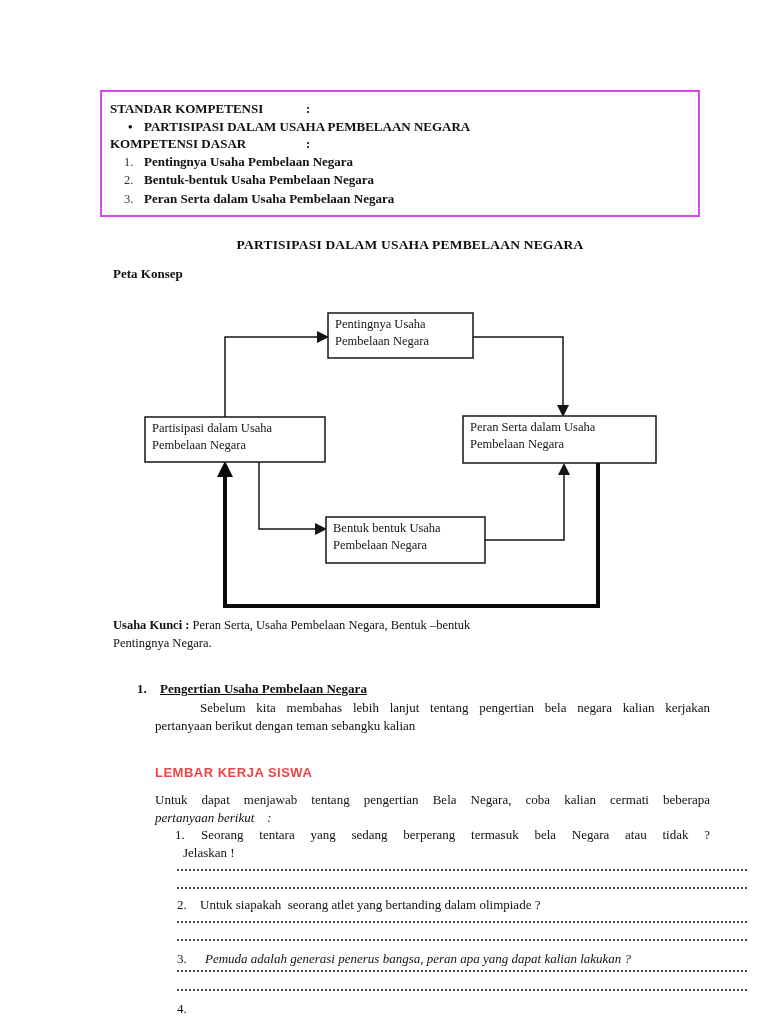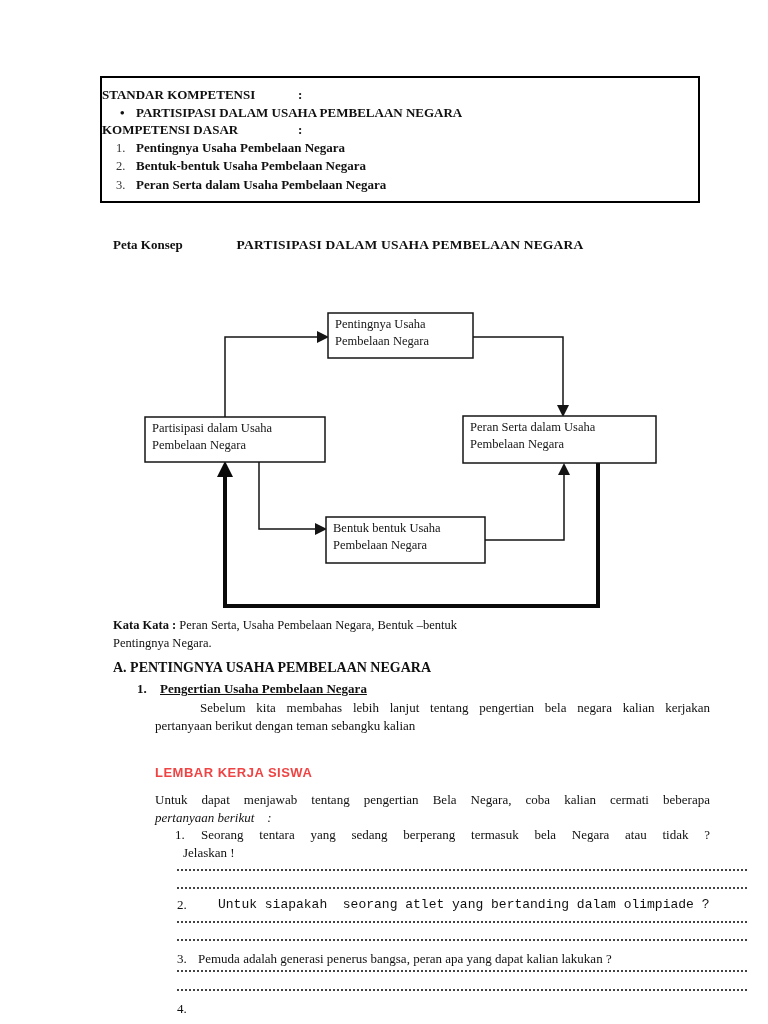--- a/index.html
+++ b/index.html
@@ -6,32 +6,32 @@
   .page{position:relative;width:768px;height:1024px;background:#ffffff;overflow:hidden;
         font-family:"Liberation Serif","DejaVu Serif",serif;color:#101010;}
   .abs{position:absolute;}
   .b{font-weight:bold;}
   .fs13{font-size:13px;line-height:17px;}
   .fs125{font-size:12.5px;line-height:17px;}
   .pre{white-space:pre-wrap;}
   .jl{text-align:justify;text-align-last:justify;}
 
   
-  .kbox{left:100px;top:76px;width:600px;height:127px;border:2px solid #000000;box-sizing:border-box;
-        padding:8px 8px 0 0;}
+  .kbox{left:100px;top:90px;width:600px;height:127px;border:2px solid #d946ef;box-sizing:border-box;
+        padding:8px 8px 0 8px;}
   .krow{line-height:17.5px;font-size:13px;white-space:nowrap;}
   .klabel{display:inline-block;width:196px;font-weight:bold;}
   .kcolon{font-weight:bold;}
   .kbullet{display:inline-block;width:16px;margin-left:18px;font-weight:bold;}
   .knum{display:inline-block;width:20px;margin-left:14px;font-size:12.5px;color:#333;}
   .kitem{font-weight:bold;}
 
   
   .main-title{left:120px;top:237px;width:580px;font-size:13.5px;font-weight:bold;text-align:center;letter-spacing:.2px;}
-  .peta{left:113px;top:237px;font-size:13px;font-weight:bold;}
+  .peta{left:113px;top:266px;font-size:13px;font-weight:bold;}
   .lks-head{left:155px;top:765px;width:555px;
             font-family:"Liberation Sans","DejaVu Sans",sans-serif;font-size:13px;font-weight:bold;letter-spacing:.5px;color:#ef4444;}
 
   
   .dots{position:absolute;left:177px;width:570px;height:0;border-bottom:2px dotted #444;}
 
   svg text{font-family:"Liberation Serif","DejaVu Serif",serif;font-size:12.5px;fill:#151515;}
 </style>
 </head>
 <body>
@@ -95,46 +95,45 @@
       <text x="470" y="448">Pembelaan Negara</text>
     </g>
     <g>
       <rect x="326" y="517" width="159" height="46" fill="#ffffff" stroke="#151515" stroke-width="1.5"></rect>
       <text x="333" y="532">Bentuk bentuk Usaha</text>
       <text x="333" y="549">Pembelaan Negara</text>
     </g>
   </svg>
 
   <div class="abs fs125" style="left:113px;top:617px;">
-    <span class="b">Kata Kata :</span><span class="pre"> Peran Serta, Usaha Pembelaan Negara, Bentuk –bentuk</span>
+    <span class="b">Usaha Kunci :</span><span class="pre"> Peran Serta, Usaha Pembelaan Negara, Bentuk –bentuk</span>
   </div>
   <div class="abs fs125" style="left:113px;top:635px;">Pentingnya Negara.</div>
 
-  <div class="abs b" style="left:113px;top:660px;font-size:14px;">A. PENTINGNYA USAHA PEMBELAAN NEGARA</div>
   <div class="abs fs13" style="left:137px;top:680px;text-decoration:underline;">
     <span class="b" style="display:inline-block;width:23px;">1.</span><span class="b">Pengertian Usaha Pembelaan Negara</span>
   </div>
   <div class="abs fs13 jl" style="left:200px;top:699px;width:510px;">Sebelum kita membahas lebih lanjut tentang pengertian bela negara kalian kerjakan</div>
   <div class="abs fs13" style="left:155px;top:717px;">pertanyaan berikut dengan teman sebangku kalian</div>
 
   <div class="abs lks-head">LEMBAR KERJA SISWA</div>
   <div class="abs fs13 jl" style="left:155px;top:791px;width:555px;">Untuk dapat menjawab tentang pengertian Bela Negara, coba kalian cermati beberapa</div>
   <div class="abs fs13 pre" style="left:155px;top:809px;font-style:italic;">pertanyaan berikut    :</div>
 
   <div class="abs fs13" style="left:175px;top:826px;">1.</div>
   <div class="abs fs13 jl" style="left:201px;top:826px;width:509px;">Seorang tentara yang sedang berperang termasuk bela Negara atau tidak ?</div>
   <div class="abs fs13" style="left:183px;top:844px;">Jelaskan !</div>
   <div class="dots" style="top:869px;"></div>
   <div class="dots" style="top:887px;"></div>
 
   <div class="abs fs13" style="left:177px;top:896px;">2.</div>
-  <div class="abs fs13 pre" style="left:218px;top:896px;width:509px;font-family:Liberation Mono, monospace;">Untuk siapakah  seorang atlet yang bertanding dalam olimpiade ?</div>
+  <div class="abs fs13 pre" style="left:200px;top:896px;width:509px;">Untuk siapakah  seorang atlet yang bertanding dalam olimpiade ?</div>
   <div class="dots" style="top:921px;"></div>
   <div class="dots" style="top:939px;"></div>
 
   <div class="abs fs13" style="left:177px;top:950px;">3.</div>
-  <div class="abs fs13" style="left:198px;top:950px;width:509px;">Pemuda adalah generasi penerus bangsa, peran apa yang dapat kalian lakukan ?</div>
+  <div class="abs fs13" style="left:205px;top:950px;width:509px;font-style:italic;">Pemuda adalah generasi penerus bangsa, peran apa yang dapat kalian lakukan ?</div>
   <div class="dots" style="top:970px;"></div>
   <div class="dots" style="top:989px;"></div>
 
   <div class="abs fs13" style="left:177px;top:1000px;">4.</div>
 
 </div>
 
 </body></html>

